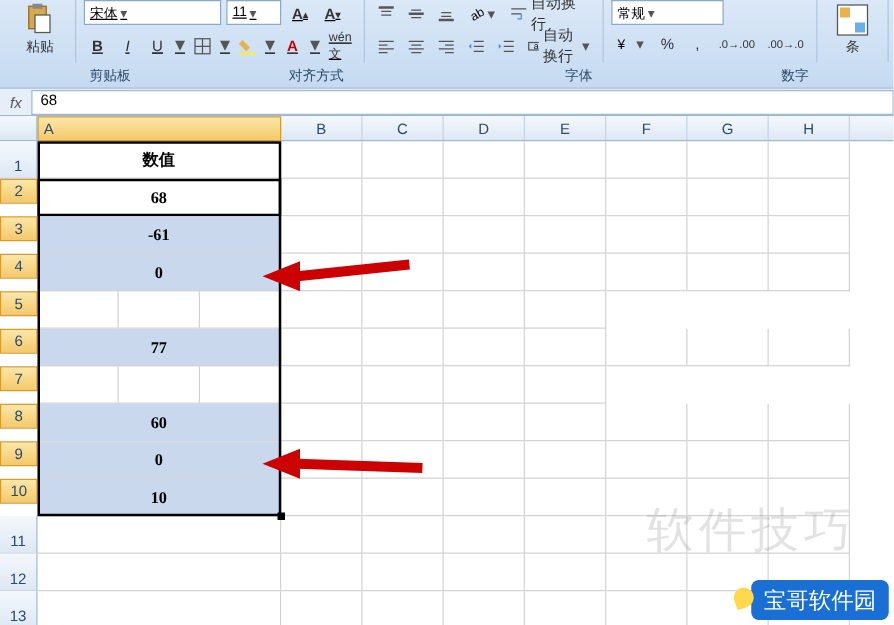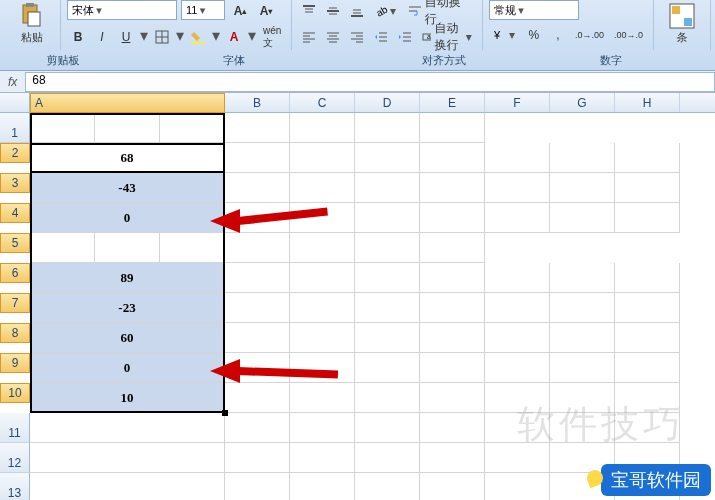--- a/index.html
+++ b/index.html
@@ -1,21 +1,21 @@
 <!DOCTYPE html>
 <html><head>
 <meta charset="utf-8">
 <style>
 * { box-sizing: border-box; margin: 0; padding: 0; font-family: "Microsoft YaHei", sans-serif; }
 body { width: 715px; height: 500px; background: #fff; overflow: hidden; position: relative; }
 
 
 .ribbon { background: linear-gradient(#dbe8f7, #c5daf1); border-bottom: 1px solid #8ba8c8; }
 .ribbon-row1 { height: 50px; display: flex; align-items: center; padding: 0 4px; }
-.ribbon-row2 { height: 20px; display: flex; align-items: center; font-size: 11px; color: #2c4a6b; }
+.ribbon-row2 { height: 20px; display: flex; align-items: center; font-size: 11px; color: #2c4a6b; padding-left: 25px; }
 .rb-group { display: flex; align-items: center; height: 50px; border-right: 1px solid #b0c6e0; padding: 0 6px; position: relative; }
 .rb-btn { display: inline-flex; align-items: center; justify-content: center; height: 22px; min-width: 22px; padding: 0 3px; border: 1px solid transparent; border-radius: 3px; cursor: pointer; font-size: 12px; color: #333; }
 .big-btn { display: flex; flex-direction: column; align-items: center; width: 44px; height: 46px; cursor: pointer; font-size: 11px; color: #333; }
 .big-btn .icon { width: 28px; height: 28px; }
 .sel { background: #fff; border: 1px solid #8ba8c8; height: 20px; font-size: 11px; display: flex; align-items: center; padding: 0 4px; }
 .dd { width: 10px; text-align: center; color: #555; }
 
 
 .formula-bar { height: 22px; display: flex; align-items: center; border-bottom: 1px solid #9fb8d5; background: #e6eef8; }
 .name-box { width: 100px; height: 20px; background: #fff; border: 1px solid #9fb8d5; margin-left: 32px; font-size: 12px; padding: 0 6px; display: flex; align-items: center; justify-content: center; }
@@ -55,21 +55,21 @@
           <svg viewBox="0 0 28 28">
               <rect x="5" y="3" width="14" height="18" fill="#d8a94a" stroke="#8a6a2a"></rect>
               <rect x="8" y="1" width="8" height="4" fill="#888"></rect>
               <rect x="10" y="10" width="12" height="14" fill="#fff" stroke="#555"></rect>
             </svg>
         </span>
         <span>粘贴</span>
       </div>
     </div>
 
-    <div class="rb-group" style="flex-direction:column;gap:4px;align-items:flex-start;">
+    <div class="rb-group" style="flex-direction:column;gap:4px;align-items:flex-start;text-decoration:underline;">
       <div style="display:flex;gap:4px;">
         <div class="sel" style="width:110px;">
             <span>宋体</span>
             <span class="dd">▾</span>
           </div>
         <div class="sel" style="width:44px;">
             <span>11</span>
             <span class="dd">▾</span>
           </div>
         <div class="rb-btn" style="font-weight:bold;">A<sup style="font-size:8px;">▴</sup></div>
@@ -220,22 +220,22 @@
               <rect x="2" y="2" width="24" height="24" fill="#fff" stroke="#555"></rect>
               <rect x="4" y="4" width="8" height="8" fill="#e8b44a"></rect>
               <rect x="16" y="16" width="8" height="8" fill="#6ab0e8"></rect>
             </svg></span>
         <span>条</span>
       </div>
     </div>
   </div>
   <div class="ribbon-row2">
     <div style="width:126px;text-align:center;">剪贴板</div>
+    <div style="width:204px;text-align:center;">对齐方式</div>
     <div style="width:216px;text-align:center;">字体</div>
-    <div style="width:204px;text-align:center;">对齐方式</div>
     <div style="width:130px;text-align:center;">数字</div>
   </div>
 </div>
 
 <div class="formula-bar">
   <span class="fx">fx</span>
   <div class="formula-input"><span>68</span></div>
 </div>
 
 <div class="grid">
@@ -248,20 +248,21 @@
         <div class="col-h" style="width: 65px;">D</div>
         <div class="col-h" style="width: 65px;">E</div>
         <div class="col-h" style="width: 65px;">F</div>
         <div class="col-h" style="width: 65px;">G</div>
         <div class="col-h" style="width: 65px;">H</div>
       </div>
   </div>
   <div class="rows" id="rows">
       <div class="row">
         <div class="row-h">1</div>
+        <div class="cell header-cell" style="width: 195px; font-weight: bold;">数值</div>
         <div class="cell" style="width: 65px;"></div>
         <div class="cell" style="width: 65px;"></div>
         <div class="cell" style="width: 65px;"></div>
         <div class="cell" style="width: 65px;"></div>
         <div class="cell" style="width: 65px;"></div>
         <div class="cell" style="width: 65px;"></div>
         <div class="cell" style="width: 65px;"></div>
       </div>
       <div class="row">
         <div class="row-h sel">2</div>
@@ -269,21 +270,21 @@
         <div class="cell" style="width: 65px;"></div>
         <div class="cell" style="width: 65px;"></div>
         <div class="cell" style="width: 65px;"></div>
         <div class="cell" style="width: 65px;"></div>
         <div class="cell" style="width: 65px;"></div>
         <div class="cell" style="width: 65px;"></div>
         <div class="cell" style="width: 65px;"></div>
       </div>
       <div class="row">
         <div class="row-h sel">3</div>
-        <div class="cell data-sel" style="width: 195px; font-weight: bold;">-43</div>
+        <div class="cell data-sel" style="width: 195px; font-weight: bold;">-61</div>
         <div class="cell" style="width: 65px;"></div>
         <div class="cell" style="width: 65px;"></div>
         <div class="cell" style="width: 65px;"></div>
         <div class="cell" style="width: 65px;"></div>
         <div class="cell" style="width: 65px;"></div>
         <div class="cell" style="width: 65px;"></div>
         <div class="cell" style="width: 65px;"></div>
       </div>
       <div class="row">
         <div class="row-h sel">4</div>
@@ -301,32 +302,31 @@
         <div class="cell" style="width: 65px;"></div>
         <div class="cell" style="width: 65px;"></div>
         <div class="cell" style="width: 65px;"></div>
         <div class="cell" style="width: 65px;"></div>
         <div class="cell" style="width: 65px;"></div>
         <div class="cell" style="width: 65px;"></div>
         <div class="cell" style="width: 65px;"></div>
       </div>
       <div class="row">
         <div class="row-h sel">6</div>
-        <div class="cell data-sel" style="width: 195px; font-weight: bold;">89</div>
+        <div class="cell data-sel" style="width: 195px; font-weight: bold;">77</div>
         <div class="cell" style="width: 65px;"></div>
         <div class="cell" style="width: 65px;"></div>
         <div class="cell" style="width: 65px;"></div>
         <div class="cell" style="width: 65px;"></div>
         <div class="cell" style="width: 65px;"></div>
         <div class="cell" style="width: 65px;"></div>
         <div class="cell" style="width: 65px;"></div>
       </div>
       <div class="row">
         <div class="row-h sel">7</div>
-        <div class="cell data-sel" style="width: 195px; font-weight: bold;">-23</div>
         <div class="cell" style="width: 65px;"></div>
         <div class="cell" style="width: 65px;"></div>
         <div class="cell" style="width: 65px;"></div>
         <div class="cell" style="width: 65px;"></div>
         <div class="cell" style="width: 65px;"></div>
         <div class="cell" style="width: 65px;"></div>
         <div class="cell" style="width: 65px;"></div>
       </div>
       <div class="row">
         <div class="row-h sel">8</div>

